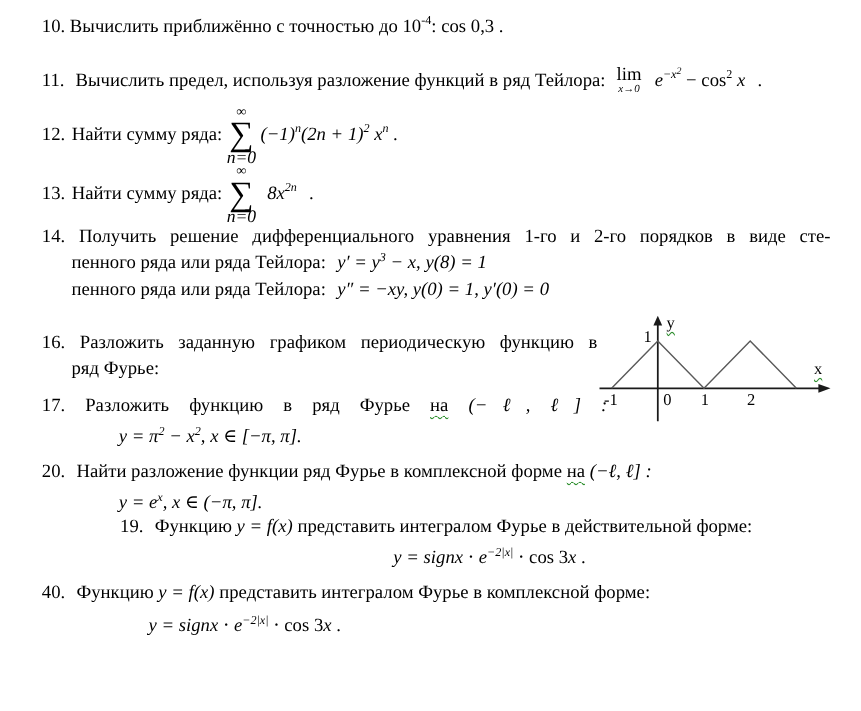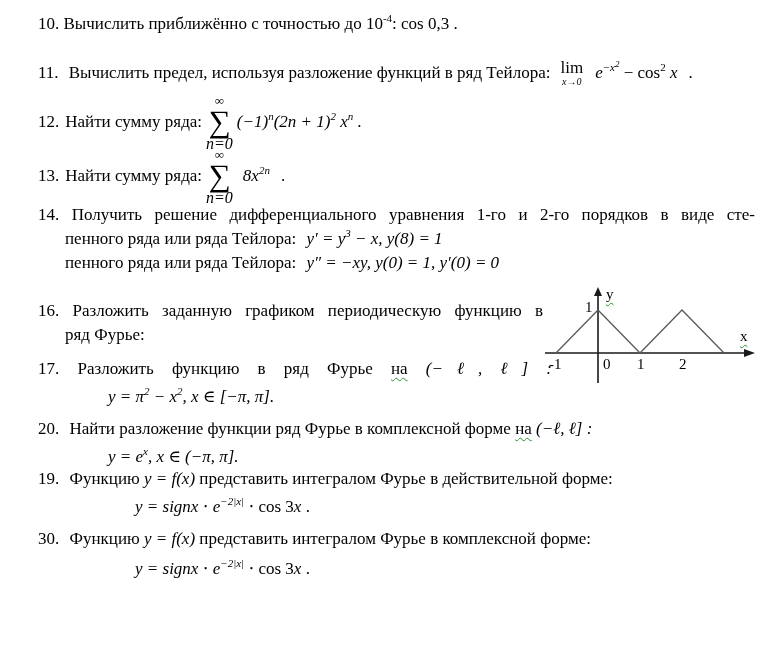--- a/index.html
+++ b/index.html
@@ -161,33 +161,33 @@
   <div class="item" style="top:417px;width:717px;">
     <div>
       <span class="num gap6">20.</span>
       <span>Найти разложение функции ряд Фурье в комплексной форме</span>
       <span class="spell">на</span>
       <span class="mi">(−ℓ, ℓ] :</span>
     </div>
     <div class="mi" style="margin-left:70px;margin-top:4px;"><span>y = e</span><sup class="sp">x</sup><span>,  x ∈ (−π, π].</span></div>
   </div>
 
-  <div class="item" style="top:467px;width:717px;">
+  <div class="item" style="top:467px;width:717px;text-align:center;">
     <div>
       <span class="num gap6">19.</span>
       <span>Функцию</span>
       <span class="mi">y = f(x)</span>
       <span>представить интегралом Фурье в действительной форме:</span>
     </div>
     <div style="margin-left:97px;margin-top:4px;"><span class="mi">y = signx ⋅ e</span><sup class="sp mi">−2|x|</sup><span class="rm"> ⋅ cos 3</span><span class="mi">x</span><span> .</span></div>
   </div>
 
   <div class="item" style="top:527px;width:717px;">
     <div>
-      <span class="num gap6">30.</span>
+      <span class="num gap6">40.</span>
       <span>Функцию</span>
       <span class="mi">y = f(x)</span>
       <span>представить интегралом Фурье в комплексной форме:</span>
     </div>
     <div style="margin-left:97px;margin-top:6px;"><span class="mi">y = signx ⋅ e</span><sup class="sp mi">−2|x|</sup><span class="rm"> ⋅ cos 3</span><span class="mi">x</span><span> .</span></div>
   </div>
 
 </div>
 
 </body></html>

